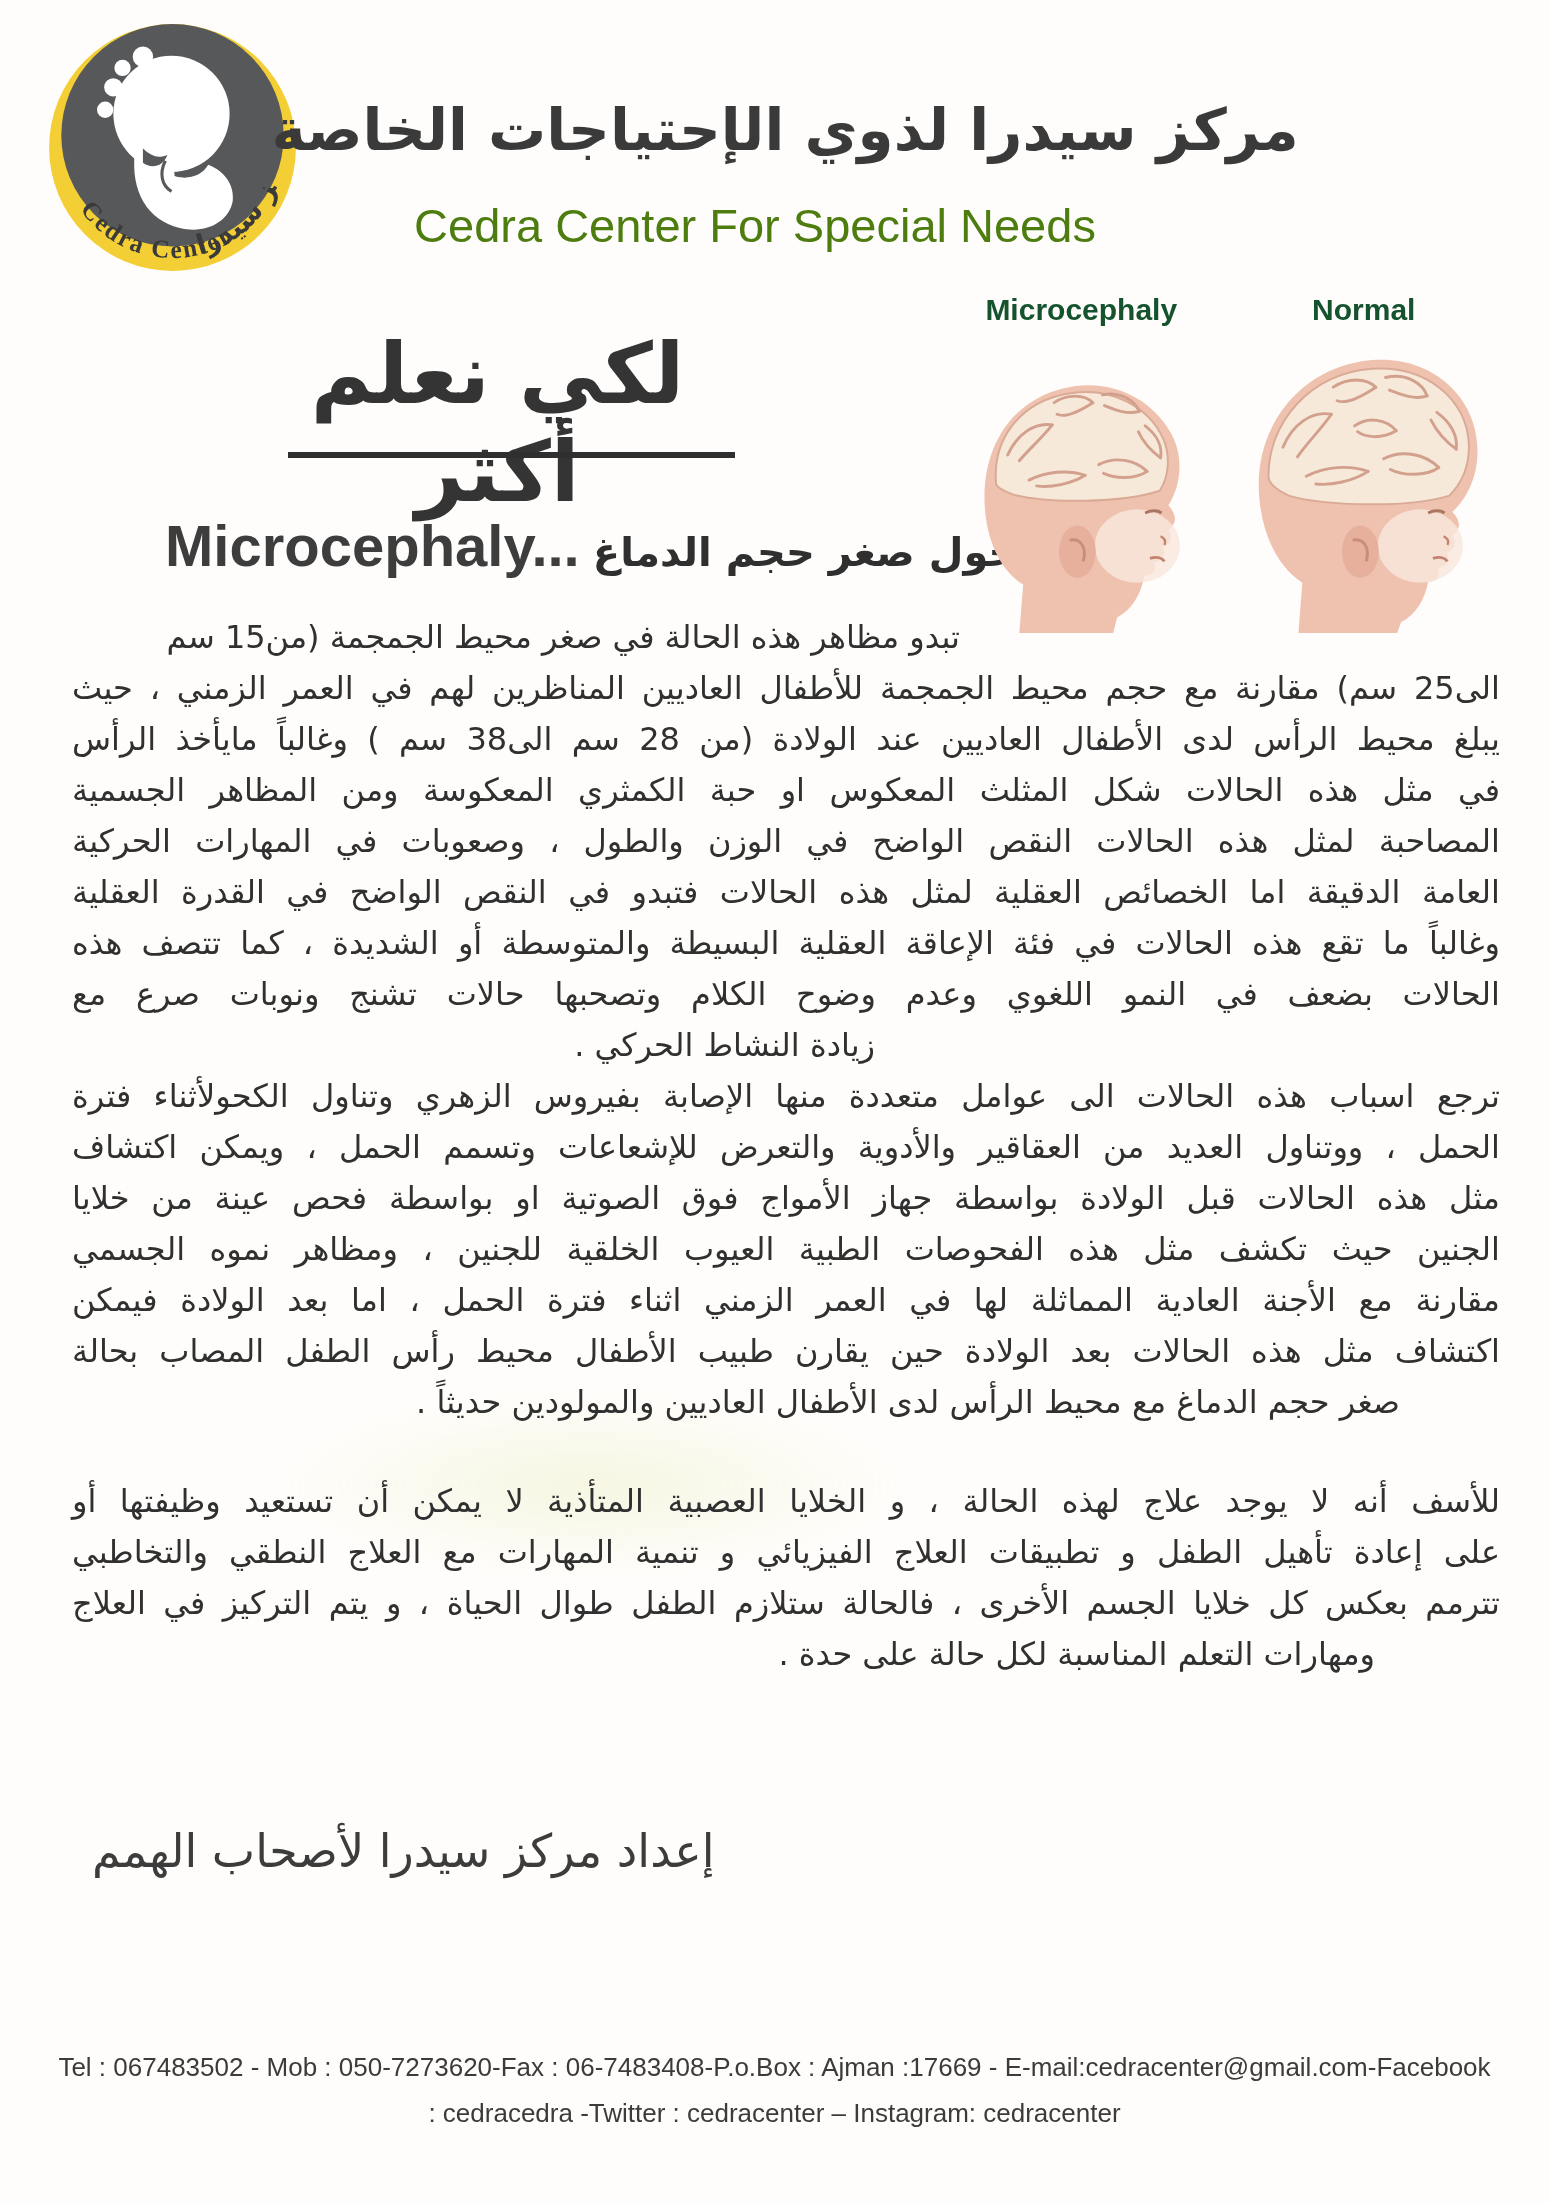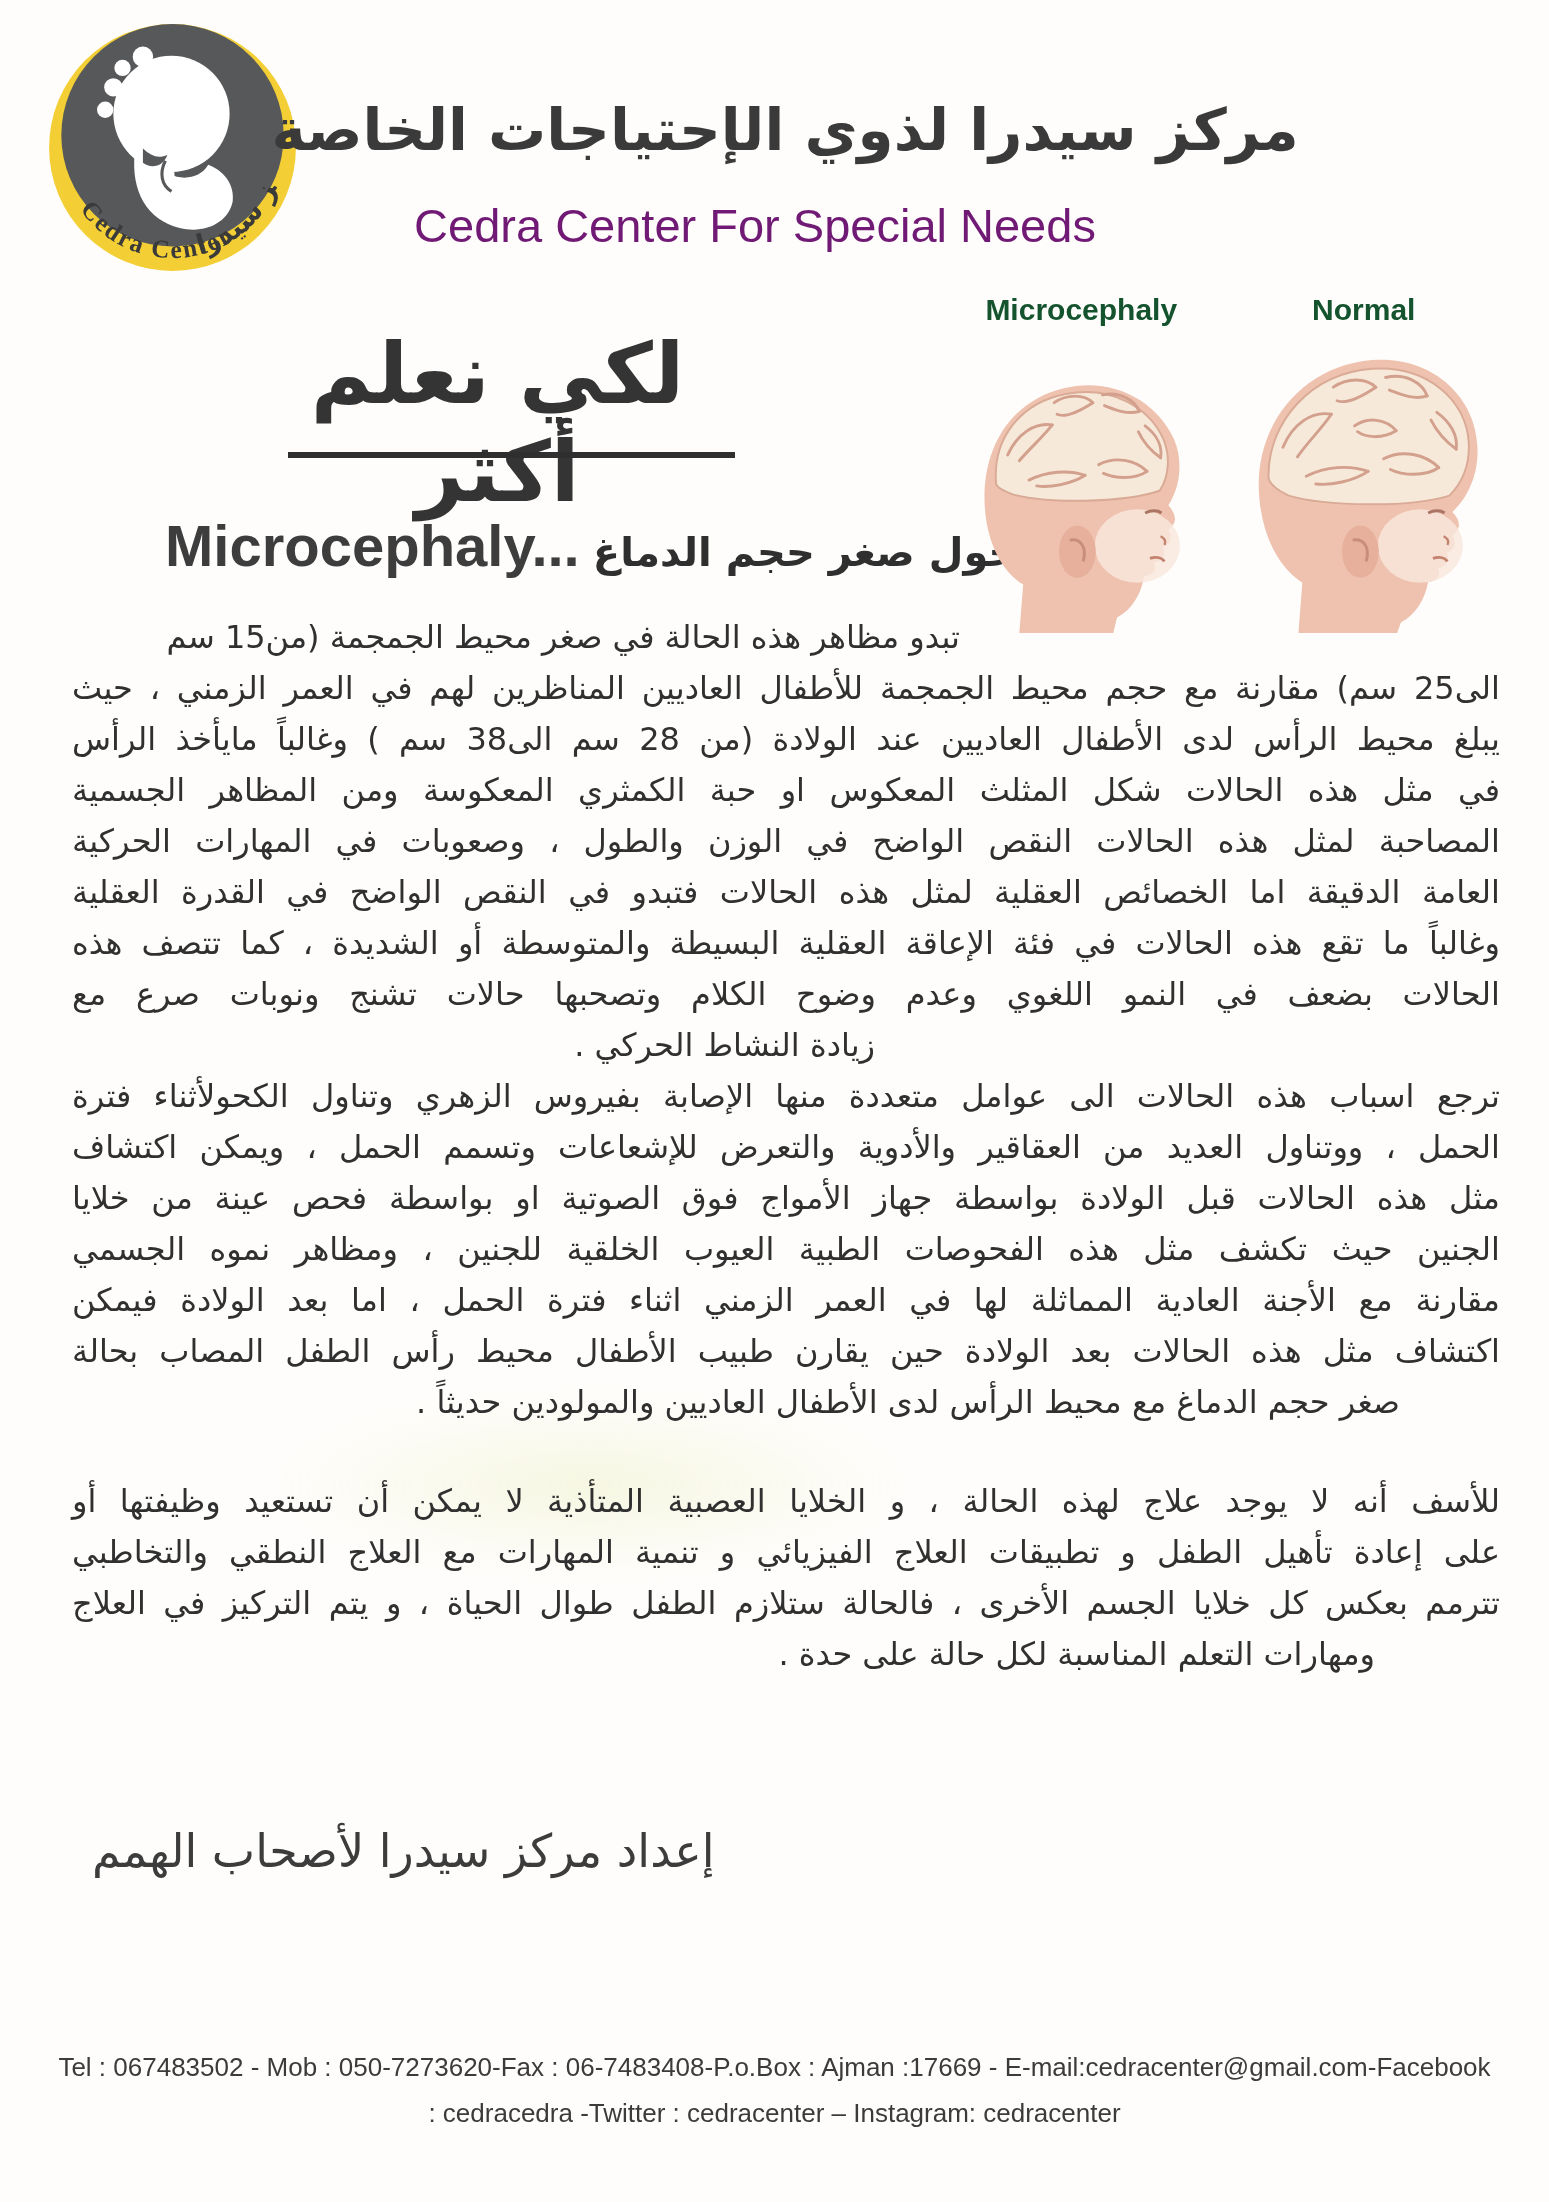--- a/index.html
+++ b/index.html
@@ -17,21 +17,21 @@
   
   .title-ar{
     position:absolute;left:270px;top:96px;width:1030px;
     text-align:center;direction:rtl;
     font-size:58px;font-weight:bold;color:#3a3a3a;
     letter-spacing:1px;
   }
   .title-en{
     position:absolute;left:240px;top:198px;width:1030px;
     text-align:center;
-    font-size:47px;color:#701a75;
+    font-size:47px;color:#4d7c0f;
     font-family:"Liberation Sans",sans-serif;
   }
   
   .heading-ar{
     position:absolute;left:255px;top:325px;width:485px;
     text-align:center;direction:rtl;
     font-size:84px;font-weight:bold;color:#343434;
   }
   .heading-rule{
     position:absolute;left:288px;top:452px;width:447px;height:6px;

